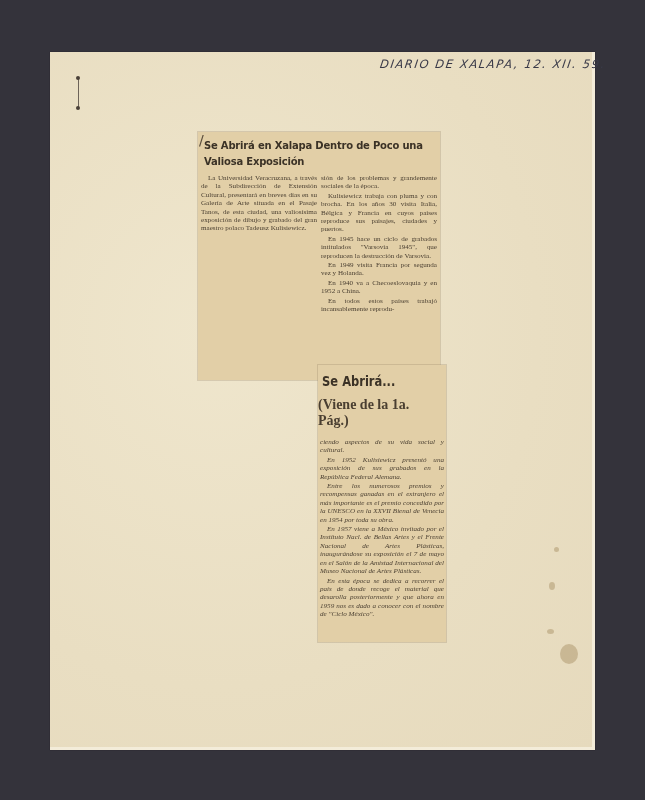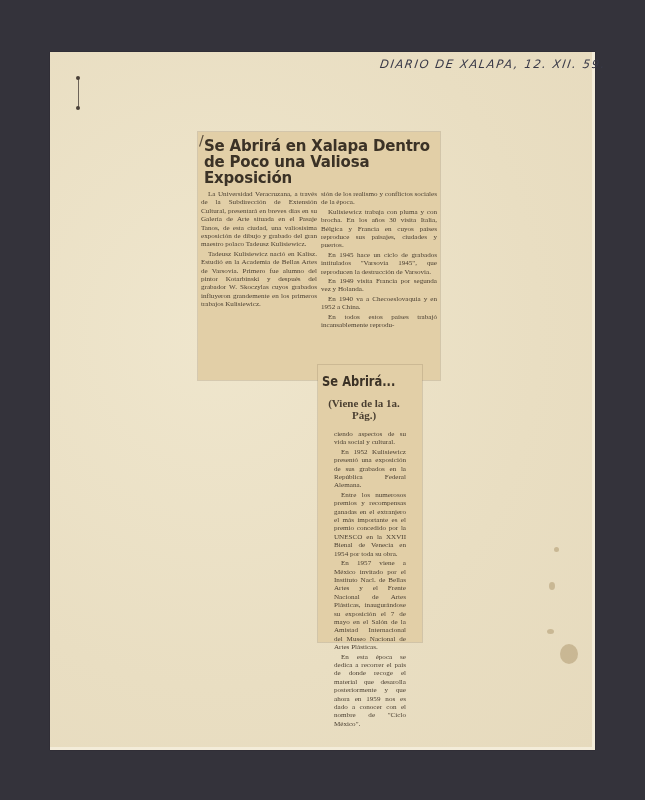--- a/index.html
+++ b/index.html
@@ -10,30 +10,30 @@
   .paper-right-edge{position:absolute;right:0;top:0;width:3px;height:100%;background:#f3ecd9;}
   .paper-bottom-edge{position:absolute;left:0;bottom:0;width:100%;height:3px;background:#f3ecd9;}
   .staple{position:absolute;left:28px;top:26px;width:2px;height:30px;border-left:1px solid #6d6358;}
   .staple::before,.staple::after{content:"";position:absolute;left:-3px;width:4px;height:4px;border-radius:50%;background:#4a4038;}
   .staple::before{top:-2px}.staple::after{bottom:-2px}
   .handwriting{position:absolute;left:330px;top:5px;font-family:"DejaVu Sans",sans-serif;font-style:italic;
     font-size:11.5px;letter-spacing:1.6px;color:#3a3a48;white-space:nowrap;transform:skewX(-8deg);}
   .stain{position:absolute;border-radius:50%;background:rgba(165,140,95,.45);}
   .clip{position:absolute;background:#e2cfa7;color:#3a3126;box-shadow:0 0 0 1px rgba(140,120,90,.25);}
   .clip1{left:148px;top:80px;width:242px;height:248px;}
-  .clip2{left:268px;top:313px;width:104px;height:277px;}
-  .headline{font-family:"DejaVu Sans",sans-serif;font-weight:bold;font-size:15px;line-height:16px;
+  .clip2{left:268px;top:313px;width:128px;height:277px;}
+  .headline{font-family:"DejaVu Sans",sans-serif;font-weight:bold;font-size:10px;line-height:16px;
     color:#3b3226;padding:6px 4px 4px 6px;letter-spacing:-.2px;}
   .cols{display:flex;padding:0 3px;gap:4px;}
   .col{flex:1;font-size:7.1px;line-height:8.4px;text-align:justify;color:#4a3f31;}
   .col p{margin:0 0 1px 0;text-indent:7px;}
   .col p.cont{text-indent:0;}
   .head2{font-family:"DejaVu Sans",sans-serif;font-weight:bold;font-size:14px;color:#3b3226;padding:8px 5px 2px 5px;transform:scaleX(.82);transform-origin:left;}
-  .sub2{font-size:11px;font-weight:bold;text-align:center;color:#4a3f31;margin:6px 12px 9px 0;}
-  .col2{padding:0 16px;}
+  .sub2{font-size:14px;font-weight:bold;color:#4a3f31;margin:6px 12px 9px 0;}
+  .col2{padding:0 2px;font-style:italic;}
   .slash{position:absolute;font-family:"DejaVu Sans",sans-serif;font-size:14px;color:#5a4d3c;}
 </style>
 </head>
 <body>
 
 <div class="paper">
   <div class="paper-right-edge"></div>
   <div class="paper-bottom-edge"></div>
   <div class="staple"></div>
   <div class="handwriting">DIARIO DE XALAPA, 12. XII. 59.</div>
@@ -42,24 +42,23 @@
   <div class="stain" style="left:504px;top:495px;width:5px;height:5px;"></div>
   <div class="stain" style="left:510px;top:592px;width:18px;height:20px;"></div>
   <div class="stain" style="left:497px;top:577px;width:7px;height:5px;"></div>
 
   <div class="clip clip1">
     <span class="slash" style="left:1px;top:0px;">/</span>
     <div class="headline">Se Abrirá en Xalapa Dentro de Poco una Valiosa Exposición</div>
     <div class="cols">
       <div class="col">
         <p>La Universidad Veracruzana, a través de la Subdirección de Extensión Cultural, presentará en breves días en su Galería de Arte situada en el Pasaje Tanos, de esta ciudad, una valiosísima exposición de dibujo y grabado del gran maestro polaco Tadeusz Kulisiewicz.</p>
-        <p>Tadeusz Kulisiewicz nació en Kalisz. Estudió en la Academia de Bellas Artes de Varsovia. Primero fue alumno del pintor Kotarbinski y después del grabador W. Skoczylas cuyos grabados influyeron grandemente en los primeros trabajos Kulisiewicz.</p>
       </div>
       <div class="col">
-        <p class="cont">sión de los realismo y conflictos sociales de la época.</p>
+        <p class="cont">sión de los problemas y grandemente sociales de la época.</p>
         <p>Kulisiewicz trabaja con pluma y con brocha. En los años 30 visita Italia, Bélgica y Francia en cuyos países reproduce sus paisajes, ciudades y puertos.</p>
         <p>En 1945 hace un ciclo de grabados intitulados "Varsovia 1945", que reproducen la destrucción de Varsovia.</p>
         <p>En 1949 visita Francia por segunda vez y Holanda.</p>
         <p>En 1940 va a Checoeslovaquia y en 1952 a China.</p>
         <p>En todos estos países trabajó incansablemente reprodu-</p>
       </div>
     </div>
   </div>
 
   <div class="clip clip2">

